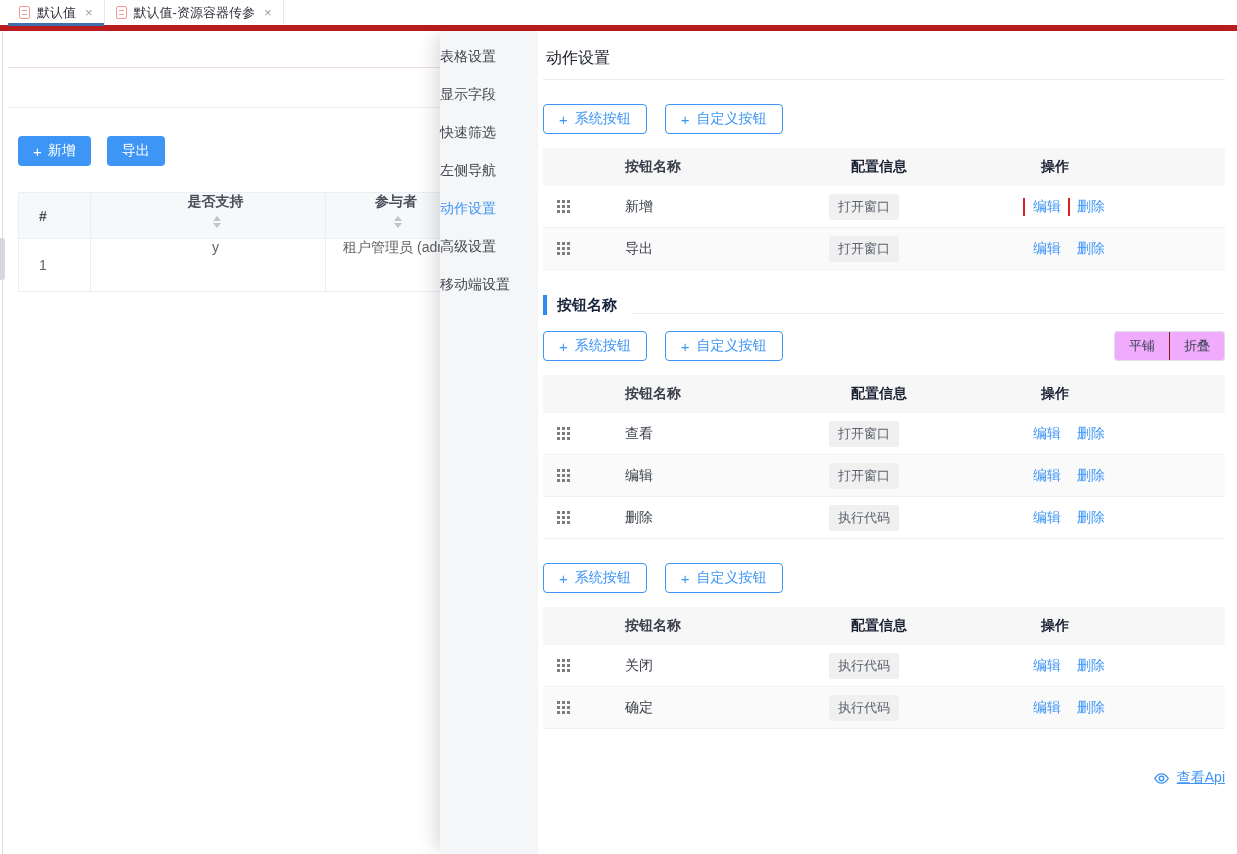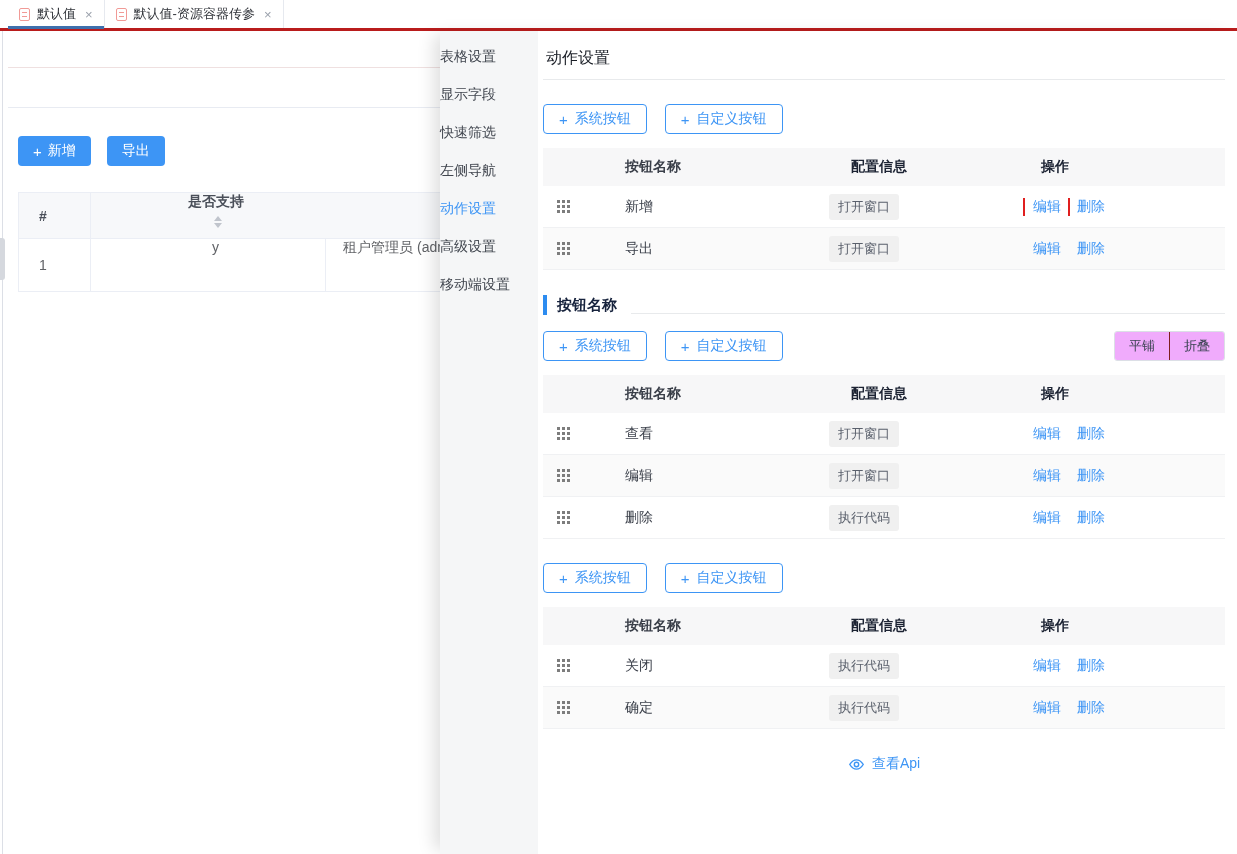--- a/index.html
+++ b/index.html
@@ -1,21 +1,21 @@
 <!DOCTYPE html>
 <html style="--accent: #3d95f5; --tabline: #3e70ad; --secbar: #2d8cf0; --red: #e01f1f;"><head>
 <meta charset="utf-8">
 <style>
   * { margin:0; padding:0; box-sizing:border-box; }
   html,body { width:1237px; height:854px; overflow:hidden; background:#fff;
     font-family:"Liberation Sans","DejaVu Sans",sans-serif; font-size:14px; color:#333; }
   body { position:relative; }
 
   
-  .tabbar { height:31px; background:#fff; border-bottom:3px solid #b91c1c;
+  .tabbar { height:31px; background:#fff; border-bottom:6px solid #b91c1c;
     display:flex; padding-left:8px; position:relative; z-index:3; }
   .tab { display:flex; align-items:center; gap:7px; padding:0 11px;
     border-right:1px solid #e6e9ef; font-size:13px; color:#2f3238; position:relative; cursor:pointer; }
   .tab.active::after { content:""; position:absolute; left:0; right:0; bottom:-1px;
     height:3px; background:var(--tabline); }
   .doc-icon { width:11px; height:13px; border:1px solid #f19a96; border-radius:2px;
     position:relative; background:#fff; flex:none; }
   .doc-icon::before, .doc-icon::after { content:""; position:absolute; left:2px; right:2px;
     height:1px; background:#f19a96; }
   .doc-icon::before { top:3px; } .doc-icon::after { top:7px; }
@@ -85,22 +85,22 @@
   .th.c-conf { padding-left:30px; }
   .badge { background:#f0f0f0; border-radius:3px; padding:4px 9px; font-size:13px;
     color:#595f6b; margin-left:8px; white-space:nowrap; }
   .th.c-ops { padding-left:20px; }
   .c-ops { gap:16px; padding-left:12px; }
   .op-link { color:var(--accent); cursor:pointer; text-decoration:none; white-space:nowrap; }
   .op-wrap { position:relative; display:inline-flex; }
   .red-frame { position:absolute; left:-10px; top:-12px; width:47px; height:38px;
     border:2px solid var(--red); pointer-events:none; }
 
-  .d-footer { margin-top:26px; display:flex; justify-content:center; align-items:center;
-    gap:7px; color:var(--accent); font-size:14px; cursor:pointer; }
+  .d-footer { margin-top:40px; display:flex; justify-content:flex-end; align-items:center;
+    gap:7px; color:var(--accent); font-size:14px; cursor:pointer;text-decoration:underline; }
 </style>
 </head>
 <body>
 
 <div class="tabbar" id="tabbar">
     <div class="tab active">
     <span class="doc-icon"></span>
     <span class="tab-label">默认值</span>
     <span class="tab-close">×</span>
   </div>
@@ -130,20 +130,27 @@
       <span>
           <span>#</span>
         </span>
       <span>
         <span>是否支持</span>
         <span class="sorter">
             <i class="caret-up"></i>
             <i class="caret-down"></i>
           </span>
       </span>
+      <span>
+        <span>参与者</span>
+        <span class="sorter">
+            <i class="caret-up"></i>
+            <i class="caret-down"></i>
+          </span>
+      </span>
     </div>
     <div class="pt-row pt-body">
       <span>1</span>
       <span>y</span>
       <span>租户管理员 (adm</span>
     </div>
   </div>
 </div>
 <div class="left-rail"></div>
 <div class="rail-handle"></div>

